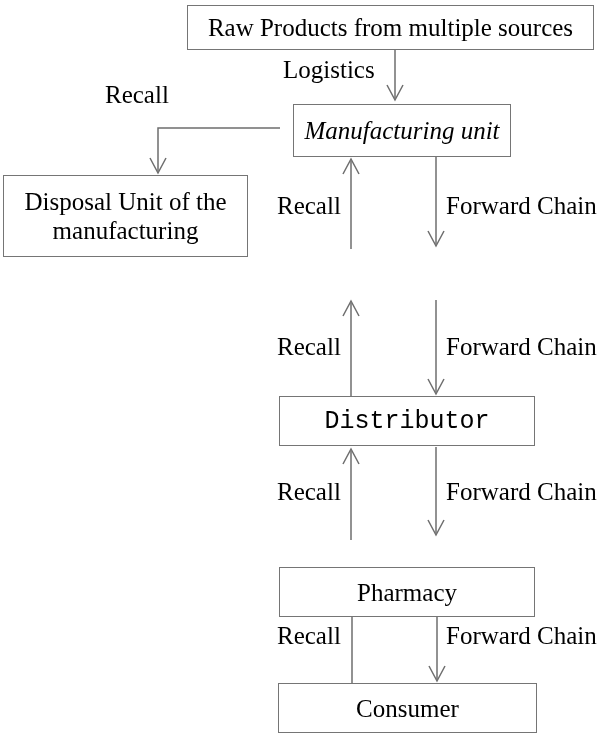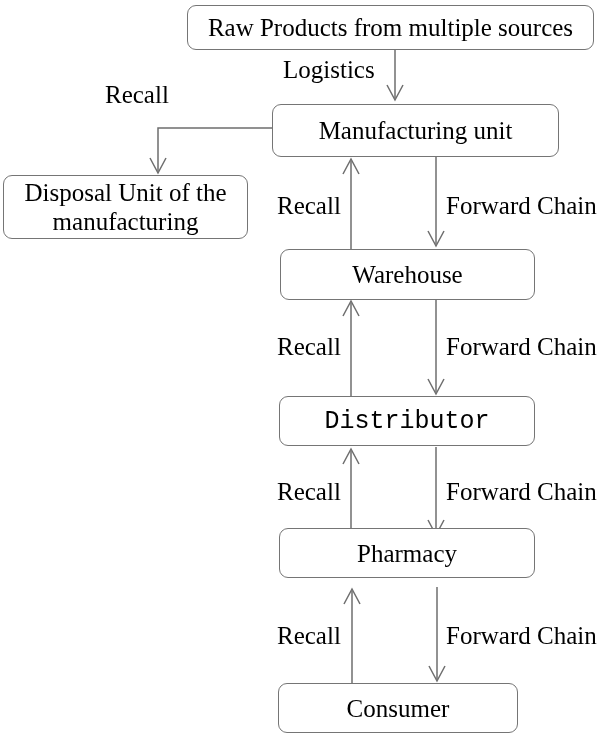--- a/index.html
+++ b/index.html
@@ -26,43 +26,43 @@
   .overlay line, .overlay polyline {
     stroke: #6e6e6e;
     stroke-width: 1.5;
     fill: none;
   }
   .node {
     position: absolute;
     box-sizing: border-box;
     background: #ffffff;
     border: 1.5px solid #757575;
-    border-radius: 9px;
+    border-radius: 0;
     display: flex;
     align-items: center;
     justify-content: center;
     text-align: center;
     font-size: 25px;
     line-height: 1.16;
     padding: 2px 0;
   }
   .edge-label {
     position: absolute;
     font-size: 25px;
     line-height: 30px;
     white-space: nowrap;
     text-align: center;
   }
   #node-raw          { left: 187px; top: 5px;   width: 407px; height: 45px; }
-  #node-manufacturing{ left: 272px; top: 104px; width: 287px; height: 53px; }
-  #node-disposal     { left: 3px;   top: 175px; width: 245px; height: 64px; }
+  #node-manufacturing{ left: 293px; top: 104px; width: 218px; height: 53px; font-style: italic; }
+  #node-disposal     { left: 3px;   top: 175px; width: 245px; height: 82px; }
   #node-warehouse    { left: 280px; top: 249px; width: 255px; height: 51px; }
   #node-distributor  { left: 279px; top: 396px; width: 256px; height: 50px; font-family: Liberation Mono, monospace; }
-  #node-pharmacy     { left: 279px; top: 528px; width: 256px; height: 50px; }
-  #node-consumer     { left: 278px; top: 683px; width: 240px; height: 50px; }
+  #node-pharmacy     { left: 279px; top: 567px; width: 256px; height: 50px; }
+  #node-consumer     { left: 278px; top: 683px; width: 259px; height: 50px; }
 
   #label-logistics      { left: 283px; top: 55px;  }
   #label-recall-disposal{ left: 105px; top: 80px;  }
   #label-recall-1       { left: 277px; top: 191px; }
   #label-forward-1      { left: 446px; top: 191px; }
   #label-recall-2       { left: 277px; top: 332px; }
   #label-forward-2      { left: 446px; top: 332px; }
   #label-recall-3       { left: 277px; top: 477px; }
   #label-forward-3      { left: 446px; top: 477px; }
   #label-recall-4       { left: 277px; top: 621px; }
@@ -121,21 +121,20 @@
       <polyline points="429,666 437,681 445,666"></polyline>
     </g>
   </svg>
 
   <div class="node" id="node-raw">Raw Products from multiple sources</div>
 
   <div class="node" id="node-manufacturing">Manufacturing unit</div>
 
   <div class="node" id="node-disposal">Disposal Unit of the manufacturing</div>
 
-  <div class="node" id="node-warehouse">Warehouse</div>
 
   <div class="node" id="node-distributor">Distributor</div>
 
   <div class="node" id="node-pharmacy">Pharmacy</div>
 
   <div class="node" id="node-consumer">Consumer</div>
 
   <div class="edge-label" id="label-logistics">Logistics</div>
 
   <div class="edge-label" id="label-recall-disposal">Recall</div>

